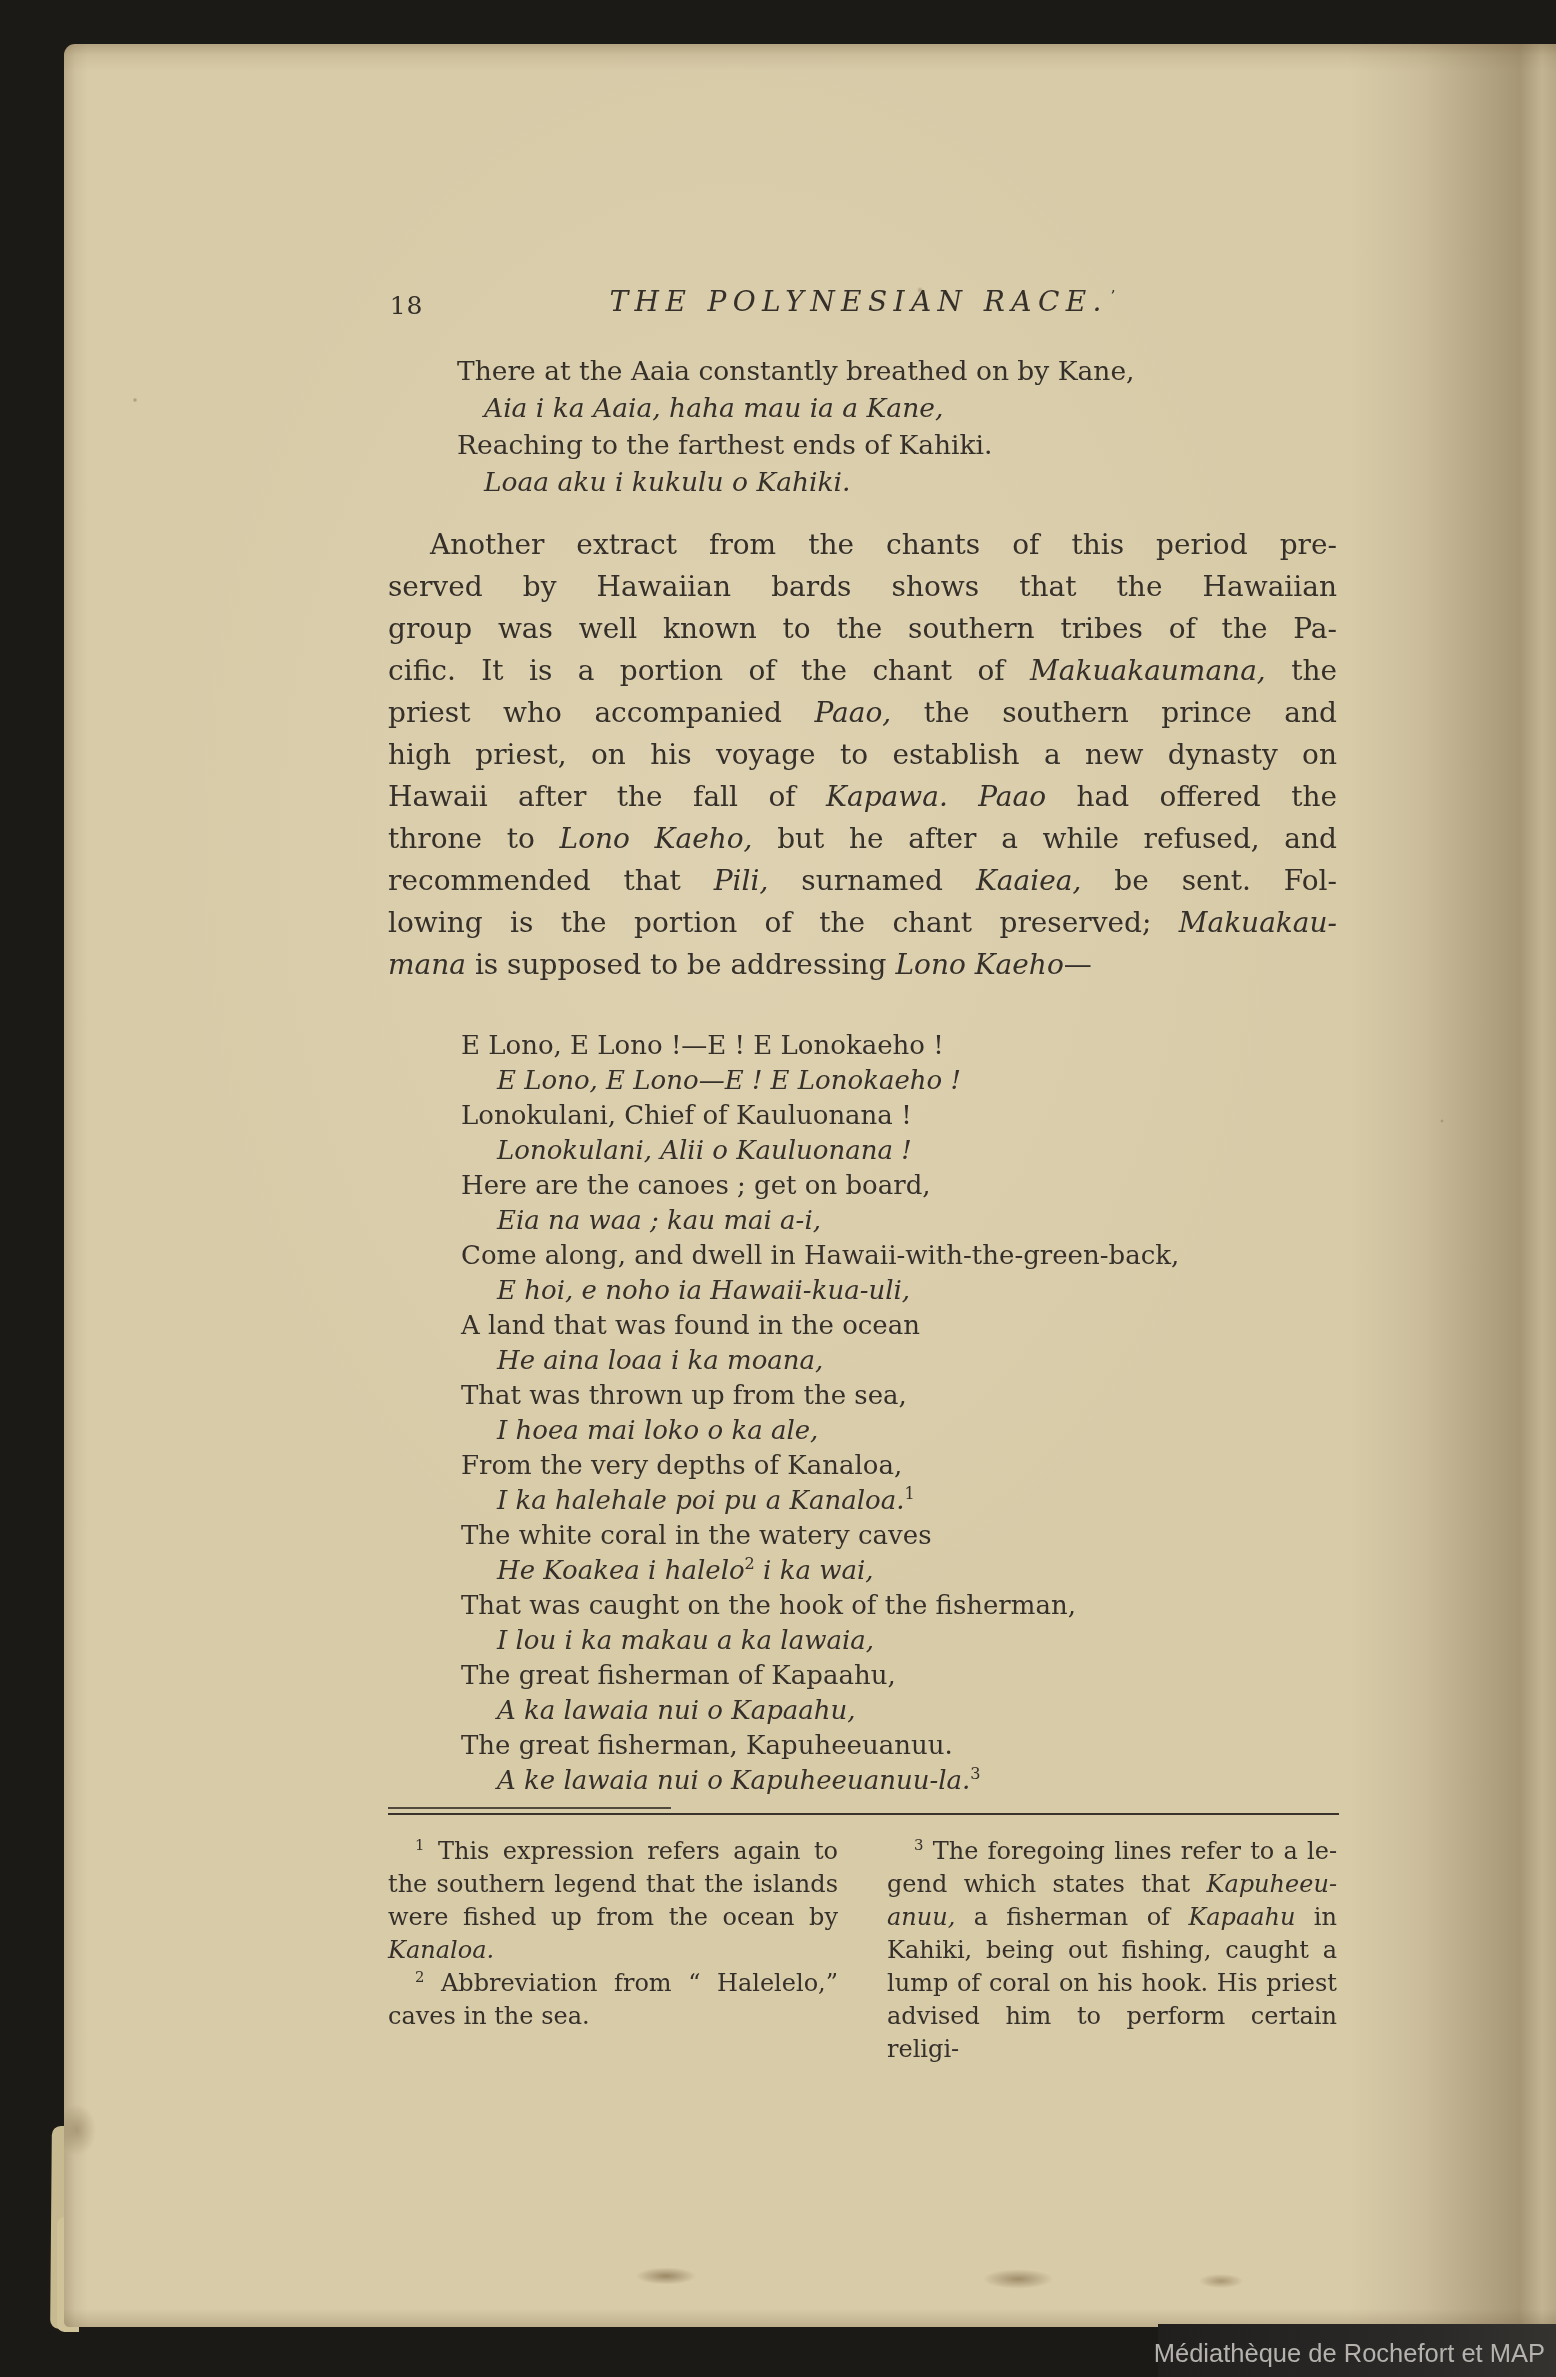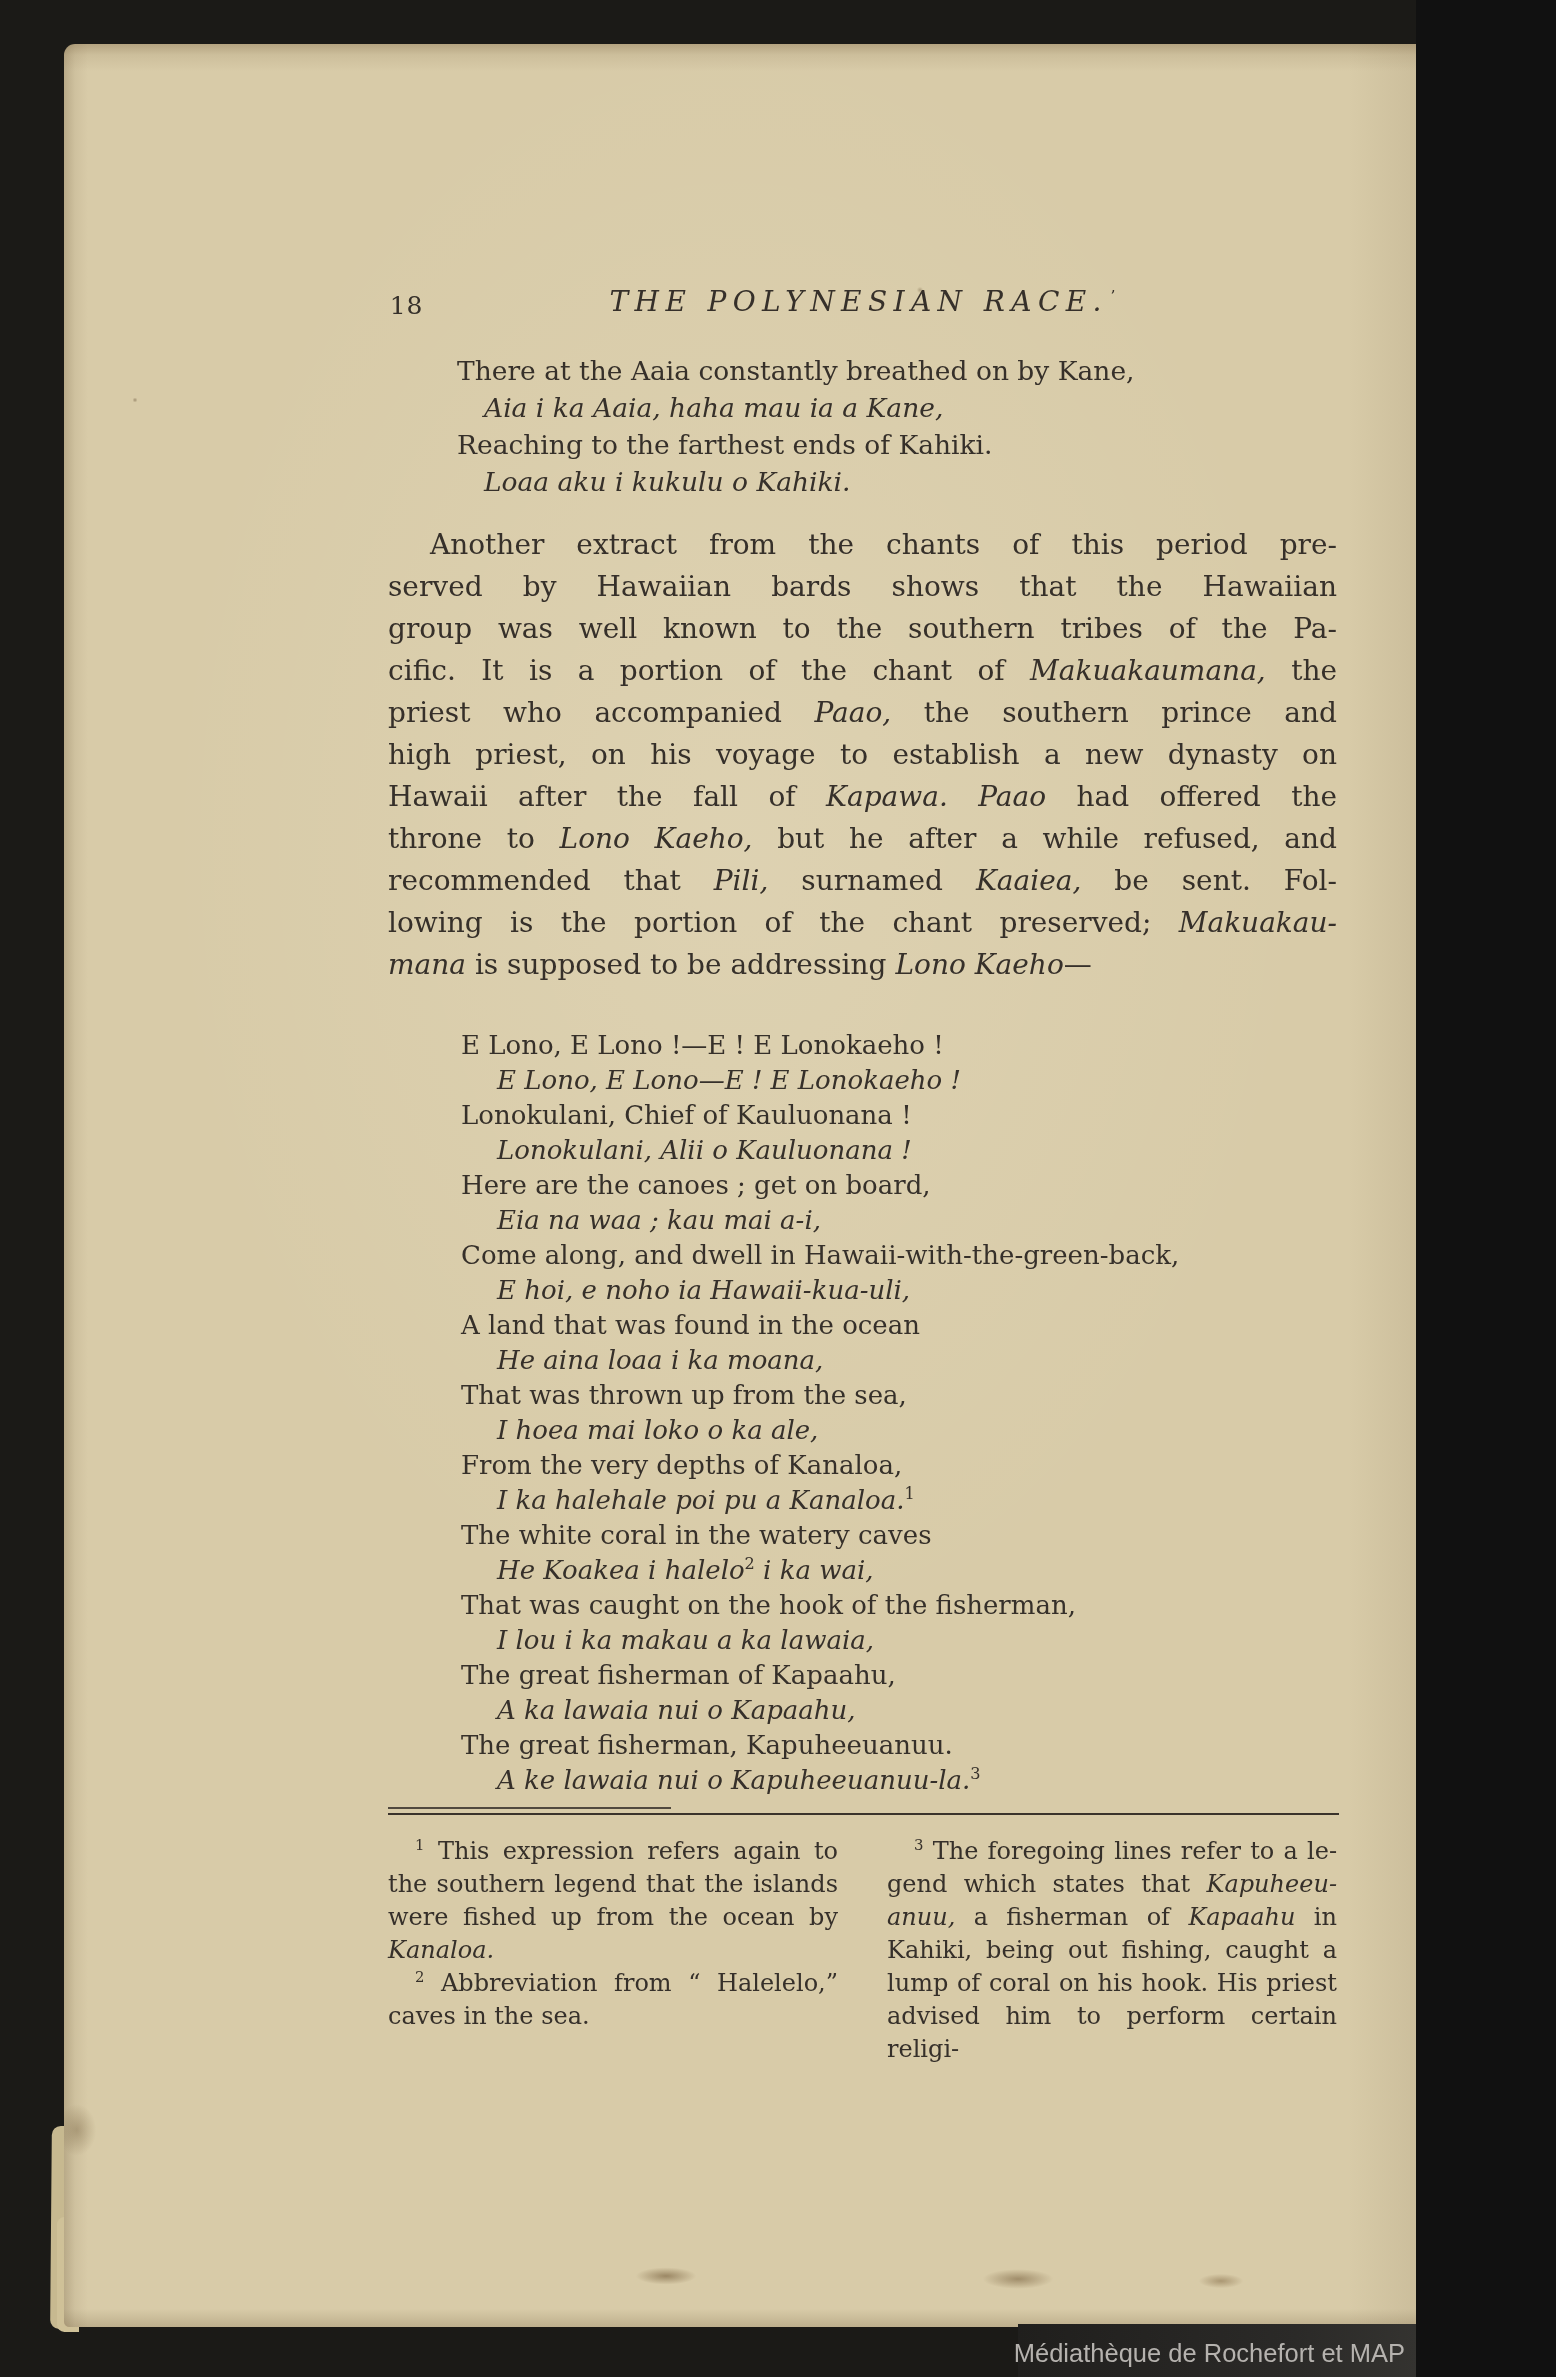--- a/index.html
+++ b/index.html
@@ -1,17 +1,17 @@
 <!DOCTYPE html>
 <html style="font-size:14.6px"><head>
 <meta charset="utf-8">
 <style>
   html,body { margin:0; padding:0; background:#111; }
   .scan {
-    position:relative; width:1416px; height:2377px;
+    position:relative; width:1556px; height:2377px;
     background:#1b1a17; overflow:hidden;
     font-family:"DejaVu Serif", serif;
   }
   .edge-left {
     position:absolute; left:51px; top:2126px; width:27px; height:203px;
     background:#c7b990; border-radius:9px 0 0 9px; transform:rotate(.5deg);
   }
   .edge-left2 {
     position:absolute; left:57px; top:2217px; width:22px; height:115px;
     background:#cfc198; border-radius:7.3px 0 0 7.3px;

